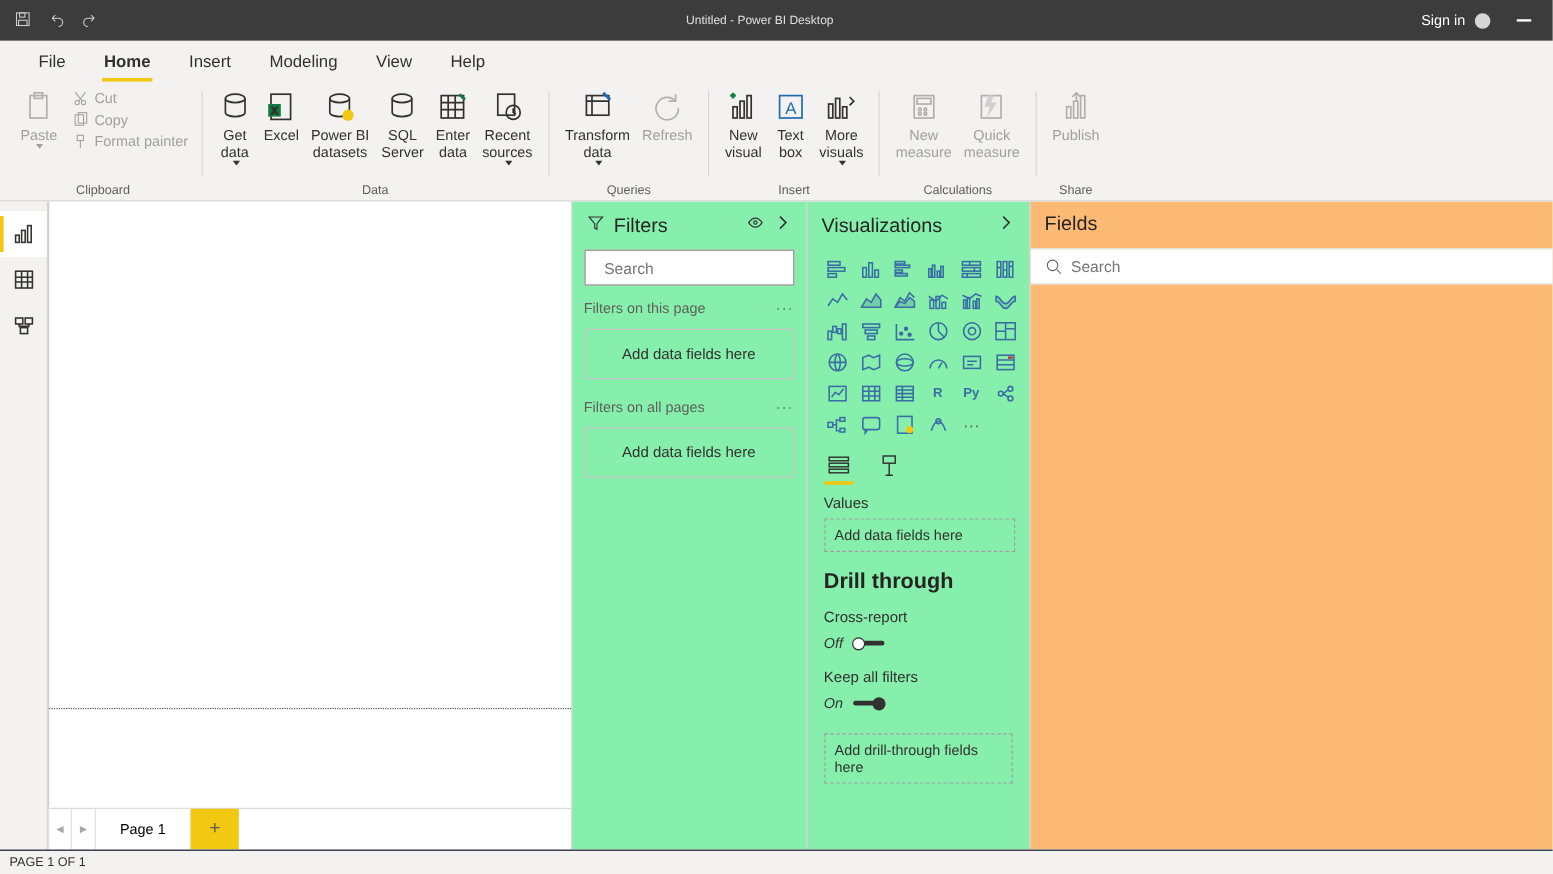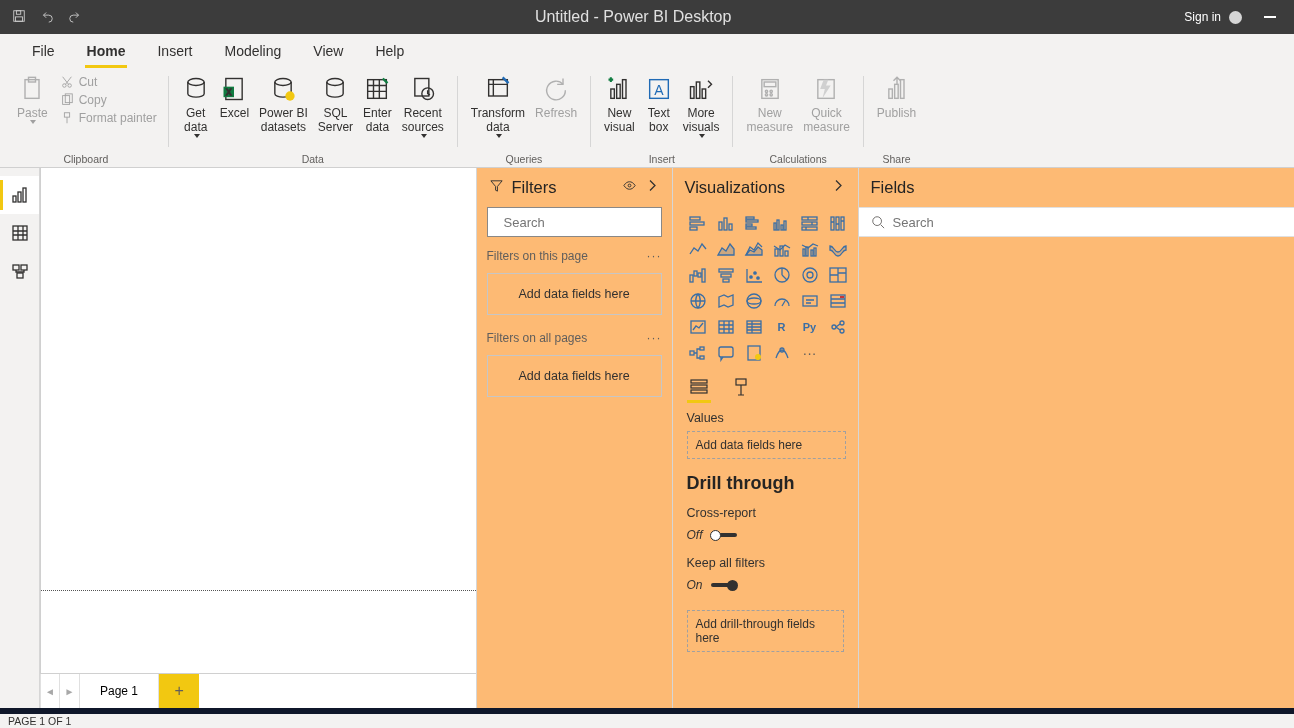--- a/index.html
+++ b/index.html
@@ -2,21 +2,21 @@
 <html><head>
 <meta charset="utf-8">
 <style>
   * { box-sizing: border-box; margin: 0; padding: 0; font-family: "Segoe UI", sans-serif; }
   body { width: 1294px; height: 728px; background: #f3f2f1; overflow: hidden; display: flex; flex-direction: column; }
   
   
   .titlebar { height: 34px; background: #3c3c3c; color: #fff; display: flex; align-items: center; font-size: 12px; }
   .titlebar .qat { display: flex; gap: 14px; padding-left: 12px; align-items: center; }
   .titlebar .qat svg { width: 14px; height: 14px; stroke: #d0d0d0; fill: none; }
-  .titlebar .title-text { flex: 1; text-align: center; color: #e0e0e0; font-size: 16px; }
+  .titlebar .title-text { flex: 1; text-align: center; color: #e0e0e0; font-size: 10px; }
   .titlebar .right { display: flex; align-items: center; gap: 8px; padding-right: 18px; }
   .titlebar .right .avatar { width: 13px; height: 13px; border-radius: 50%; background: #d6d6d6; }
   .titlebar .right .minimize { width: 12px; height: 2px; background: #fff; margin-left: 14px; }
   
   
   .tabstrip { height: 34px; background: #f3f2f1; display: flex; align-items: center; padding-left: 16px; border-bottom: 0; }
   .tab { padding: 0 16px; height: 34px; display: flex; align-items: center; font-size: 14px; color: #323130; cursor: pointer; }
   .tab.active { font-weight: 600; position: relative; }
   .tab.active::after { content: ""; position: absolute; bottom: 0; left: 14px; right: 14px; height: 3px; background: #f2c811; }
   
@@ -50,21 +50,21 @@
   .canvas { flex: 1; margin: 0px 0 0 0; background: #fff; border-left: 1px solid #d0d0d0; position: relative; overflow: hidden; }
   .canvas-dotted { position: absolute; left: 0; right: 0; top: 422px; border-top: 1.5px dotted #555; }
   
   .page-tabs { height: 35px; background: #fff; border-top: 1px solid #d0d0d0; display: flex; align-items: stretch; }
   .pt-nav { width: 20px; display: flex; align-items: center; justify-content: center; border-right: 1px solid #e0e0e0; color: #a8a8a8; font-size: 10px; }
   .pt-nav:first-child { border-left: 1px solid #e0e0e0; }
   .page-tab { padding: 0 20px; display: flex; align-items: center; font-size: 12px; border-right: 1px solid #e0e0e0; background: #fff; }
   .page-add { width: 40px; display: flex; align-items: center; justify-content: center; background: #f2c811; color: #605e5c; font-size: 16px; }
   
   
-  .pane { background: #fdba74; border-left: 1px solid #d6d6d6; display: flex; flex-direction: column; }
+  .pane { background: #86efac; border-left: 1px solid #d6d6d6; display: flex; flex-direction: column; }
   .pane.filters { width: 196px; }
   .pane.viz { width: 186px; }
   .pane.fields { flex: 1; min-width: 0; }
   .pane-header { display: flex; align-items: center; padding: 10px 12px 10px 12px; gap: 8px; }
   .pane-header .ptitle { font-size: 16.5px; flex: 1; color: #252423; font-weight: 400; }
   .pane-header svg { width: 15px; height: 15px; stroke: #323130; fill: none; }
   
   .search-row { padding: 0 10px; }
   .search-box { border: 1px solid #8a8886; background: #fff; height: 30px; display: flex; align-items: center; padding: 0 8px; gap: 8px; }
   .search-box svg { width: 14px; height: 14px; stroke: #605e5c; fill: none; }
@@ -97,21 +97,21 @@
   .switch .knob { width: 11px; height: 11px; border-radius: 50%; background: #323130; position: absolute; top: -3.5px; }
   .switch.off .knob { left: -1px; background:#fff; border:1.5px solid #323130; }
   .switch.on .knob { right: -1px; }
   .switch .lbl { font-size: 12px; font-style: italic; }
   
   .fields-pane .search-box { border: none; background: #fff; }
   .fields-pane { background: #fdba74; }
   .fields-pane .search-row{padding:0;}
   .fields-pane .search-box{height:30px;border-top:1px solid #e0e0e0;border-bottom:1px solid #e0e0e0;padding-left:12px;}
   
-  .statusbar { height: 20px; background: #f3f2f1; border-top: 6px solid #0f172a; font-size: 10.5px; color: #323130; display: flex; align-items: center; padding-left: 8px; }
+  .statusbar { height: 20px; background: #f3f2f1; border-top: 1px solid #0f172a; font-size: 10.5px; color: #323130; display: flex; align-items: center; padding-left: 8px; }
 </style>
 </head>
 <body>
 
 <div class="titlebar">
   <div class="qat">
     <span><svg viewBox="0 0 16 16">
           <rect x="2" y="2" width="12" height="12"></rect>
           <rect x="5" y="2" width="5" height="4"></rect>
           <rect x="4" y="9" width="8" height="5"></rect>

